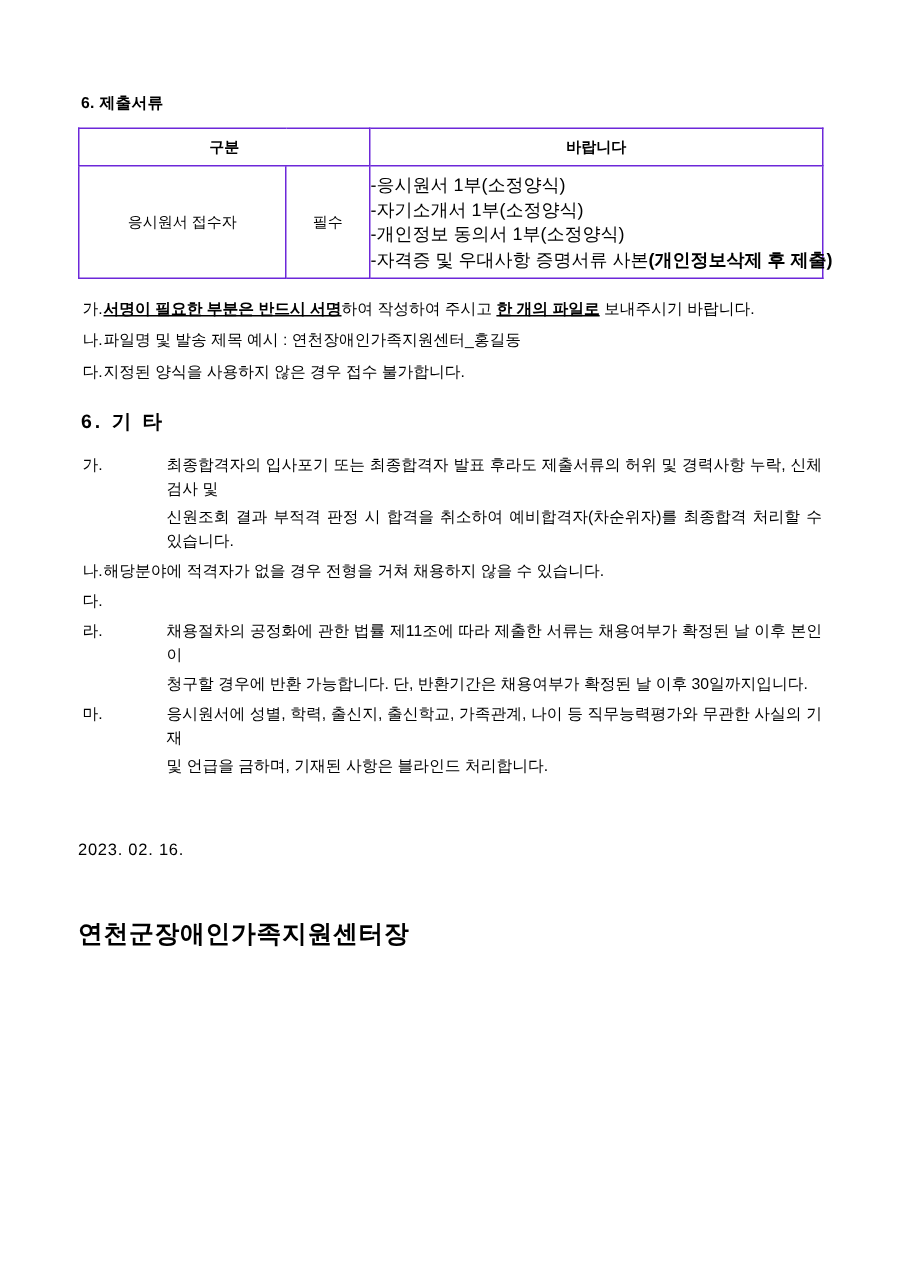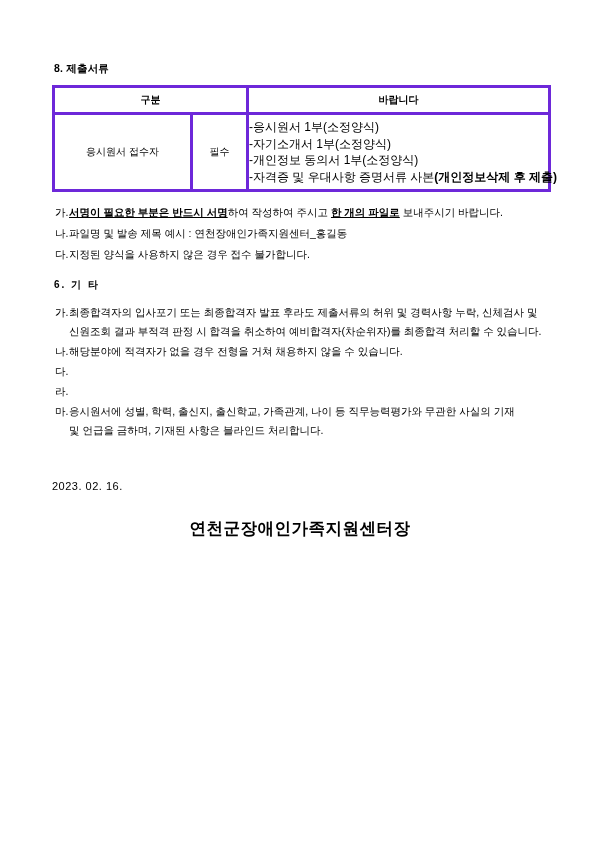--- a/index.html
+++ b/index.html
@@ -29,21 +29,21 @@
     margin: 0 0 9px 2px;
   }
   
   table.docs {
     width: 496px;
     border-collapse: collapse;
     table-layout: fixed;
     margin: 0 0 0 0;
   }
   table.docs th, table.docs td {
-    border: 3px solid #6d28d9;
+    border: 1px solid #6d28d9;
     font-size: 10px;
     padding: 0;
   }
   table.docs th {
     height: 24px;
     font-weight: bold;
     text-align: center;
     vertical-align: middle;
     background: #ffffff;
   }
@@ -91,54 +91,55 @@
   }
   .item .body .l1, .item .body .l2 {
     display: block;
   }
   .item .body .l2 {
     margin-top: 3px;
   }
   .just {
     text-align: justify;
     text-justify: inter-character;
+    margin-left: 42px;
   }
   .b-ul {
     font-weight: bold;
     text-decoration: underline;
   }
   .section2-title {
-    font-size: 10px;
+    font-size: 13px;
     font-weight: bold;
     margin: 16px 0 7px 2px;
     letter-spacing: 2px;
   }
   .items2 .item {
     margin-bottom: 4px;
   }
   .date {
     text-align: left;
     font-size: 11px;
     margin-top: 42px;
     letter-spacing: 0.5px;
   }
   .signature {
-    text-align: center;
+    text-align: left;
     font-size: 16.5px;
     font-weight: bold;
-    margin-top: 26px;
+    margin-top: 39px;
     letter-spacing: 0.5px;
   }
 </style>
 </head>
 <body>
 
 <div class="page">
 
-  <div class="section-title">8. 제출서류</div>
+  <div class="section-title">6. 제출서류</div>
 
   <table class="docs">
     <colgroup>
       <col style="width:138px">
       <col style="width:56px">
       <col style="width:302px">
     </colgroup>
     <tbody>
       <tr>
         <th colspan="2">구분</th>
@@ -189,20 +190,22 @@
       </span>
     </div>
     <div class="item">
       <span class="marker">다.</span>
       <span class="body">
       </span>
     </div>
     <div class="item">
       <span class="marker">라.</span>
       <span class="body">
+        <span class="l1 just">채용절차의 공정화에 관한 법률 제11조에 따라 제출한 서류는 채용여부가 확정된 날 이후 본인이</span>
+        <span class="l2 just">청구할 경우에 반환 가능합니다. 단, 반환기간은 채용여부가 확정된 날 이후 30일까지입니다.</span>
       </span>
     </div>
     <div class="item">
       <span class="marker">마.</span>
       <span class="body">
         <span class="l1 just">응시원서에 성별, 학력, 출신지, 출신학교, 가족관계, 나이 등 직무능력평가와 무관한 사실의 기재</span>
         <span class="l2 just">및 언급을 금하며, 기재된 사항은 블라인드 처리합니다.</span>
       </span>
     </div>
   </div>

